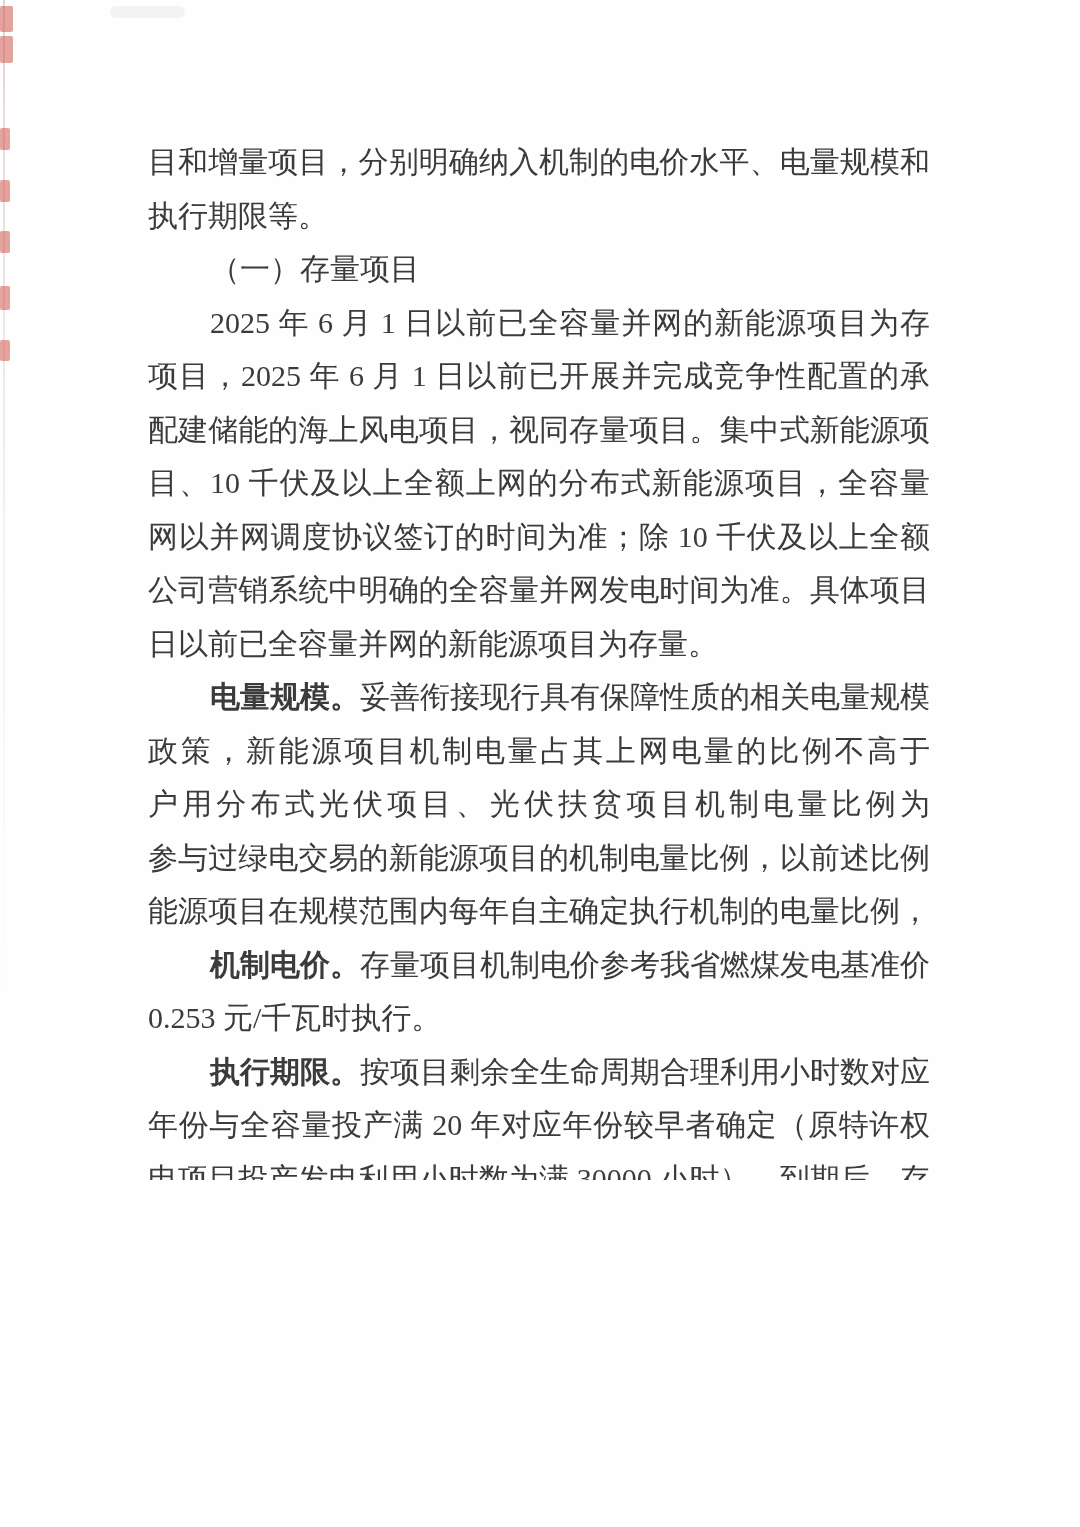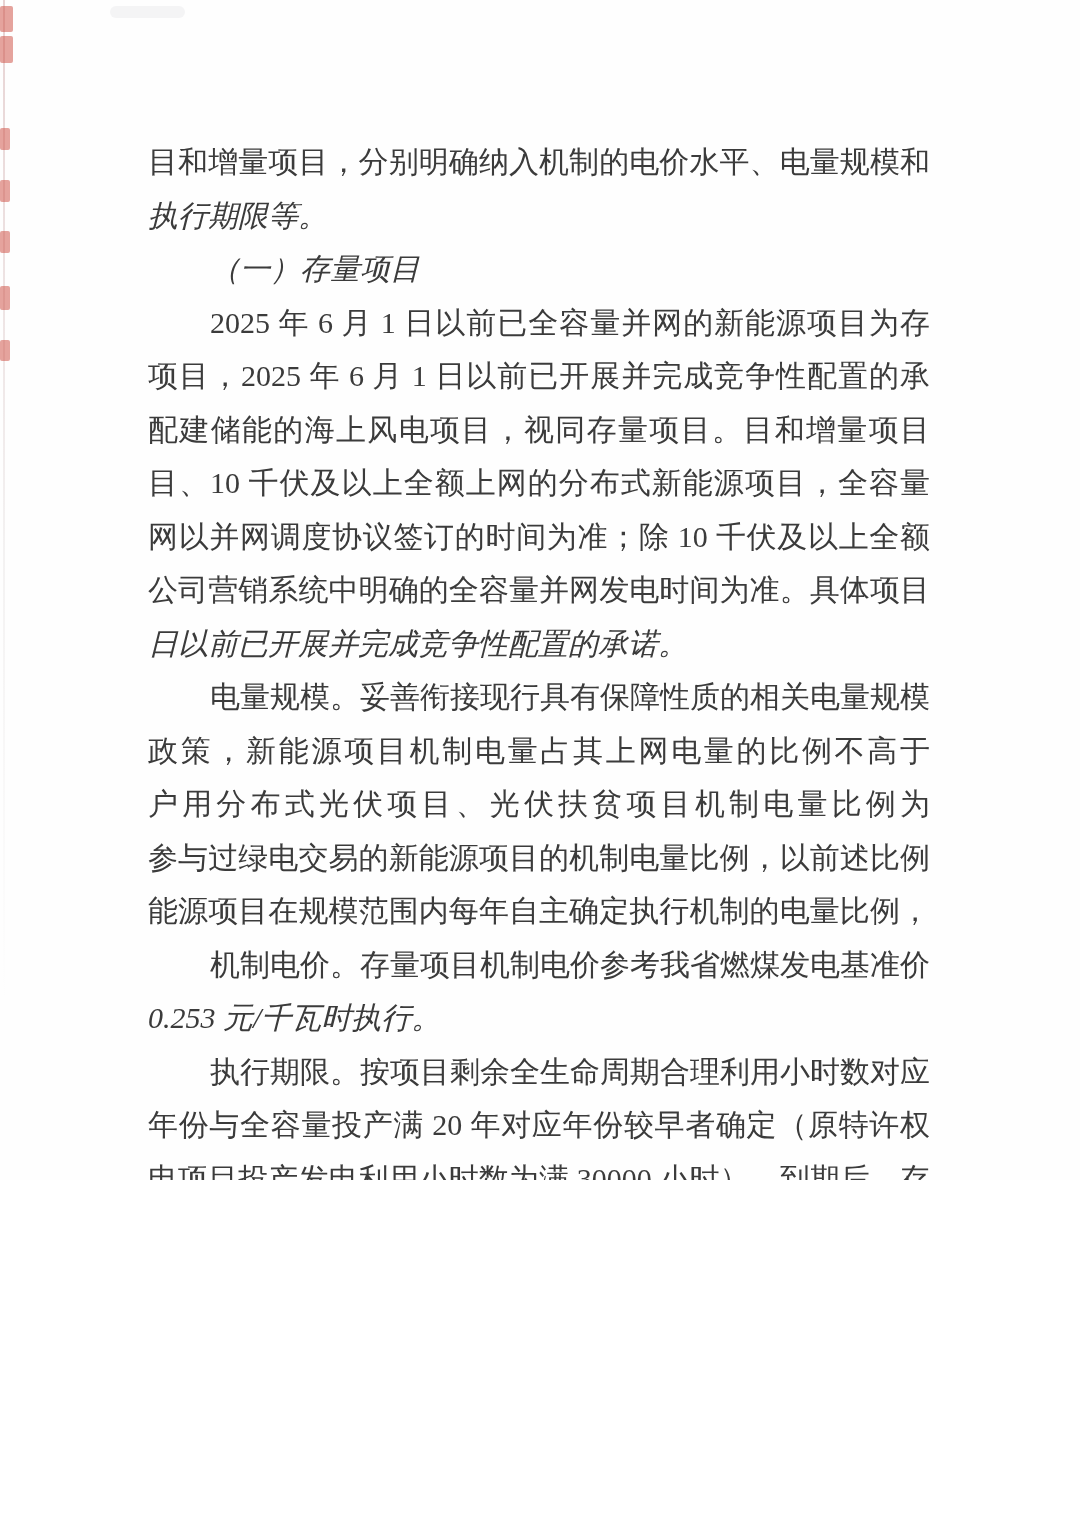--- a/index.html
+++ b/index.html
@@ -52,24 +52,24 @@
     width: 782px;
   }
   .line {
     font-size: 30px;
     line-height: 53.5px;
     height: 53.5px;
     text-align: justify;
     text-align-last: justify;
     overflow: hidden;
   }
-  .line.end { text-align-last: left; font-style: italic; }
+  .line.end { text-align-last: left; }
   .line.indent { text-indent: 62px; }
   .lead {
-    font-weight: 400;
+    font-weight: 700;
     font-family: "Liberation Sans", "DejaVu Sans", sans-serif;
   }
   .footer {
     position: absolute;
     top: 1383px;
     left: 0;
     width: 100%;
     text-align: center;
     font-size: 29px;
     letter-spacing: 3px;
@@ -91,25 +91,25 @@
       <div class="red-mark" style="top: 286px; height: 24px; width: 10px; background: rgb(207, 87, 77);"></div>
       <div class="red-mark" style="top: 340px; height: 21px; width: 10px; background: rgb(207, 87, 77);"></div>
     </div>
   <div class="smudge"></div>
   <div class="doc-body">
       <div class="line"><span>目和增量项目，分别明确纳入机制的电价水平、电量规模和</span></div>
       <div class="line end"><span>执行期限等。</span></div>
       <div class="line indent end"><span>（一）存量项目</span></div>
       <div class="line indent"><span>2025 年 6 月 1 日以前已全容量并网的新能源项目为存量</span></div>
       <div class="line"><span>项目，2025 年 6 月 1 日以前已开展并完成竞争性配置的承诺</span></div>
-      <div class="line"><span>配建储能的海上风电项目，视同存量项目。目和增量项目</span></div>
+      <div class="line"><span>配建储能的海上风电项目，视同存量项目。集中式新能源项</span></div>
       <div class="line"><span>目、10 千伏及以上全额上网的分布式新能源项目，全容量并</span></div>
       <div class="line"><span>网以并网调度协议签订的时间为准；除 10 千伏及以上全额上</span></div>
       <div class="line"><span>公司营销系统中明确的全容量并网发电时间为准。具体项目</span></div>
-      <div class="line end"><span>日以前已开展并完成竞争性配置的承诺。</span></div>
+      <div class="line end"><span>日以前已全容量并网的新能源项目为存量。</span></div>
       <div class="line indent"><span class="lead">电量规模。</span><span>妥善衔接现行具有保障性质的相关电量规模</span></div>
       <div class="line"><span>政策，新能源项目机制电量占其上网电量的比例不高于 90%；</span></div>
       <div class="line"><span>户用分布式光伏项目、光伏扶贫项目机制电量比例为 100%。</span></div>
       <div class="line"><span>参与过绿电交易的新能源项目的机制电量比例，以前述比例</span></div>
       <div class="line"><span>能源项目在规模范围内每年自主确定执行机制的电量比例，</span></div>
       <div class="line indent"><span class="lead">机制电价。</span><span>存量项目机制电价参考我省燃煤发电基准价</span></div>
       <div class="line end"><span>0.253 元/千瓦时执行。</span></div>
       <div class="line indent"><span class="lead">执行期限。</span><span>按项目剩余全生命周期合理利用小时数对应</span></div>
       <div class="line"><span>年份与全容量投产满 20 年对应年份较早者确定（原特许权风</span></div>
       <div class="line"><span>电项目投产发电利用小时数为满 30000 小时），到期后，存</span></div>

